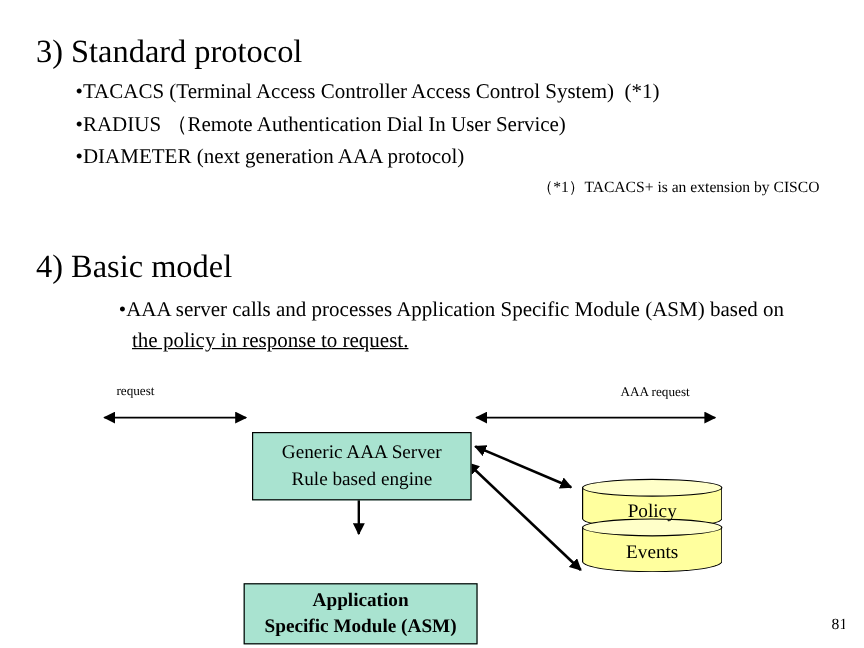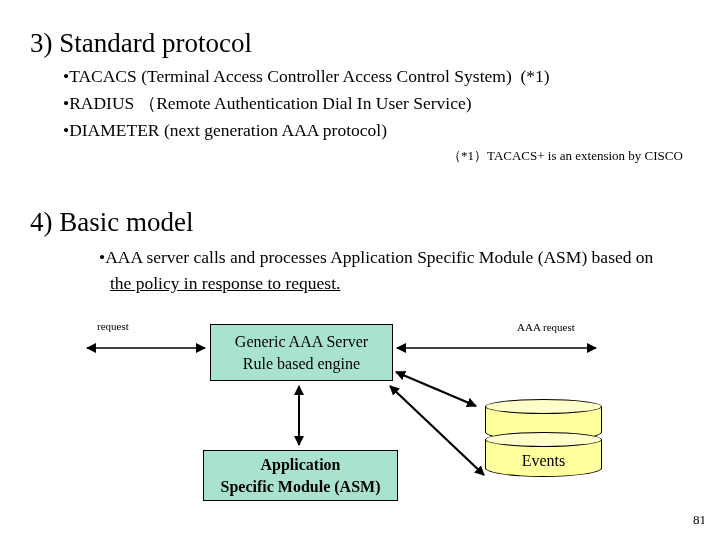--- a/index.html
+++ b/index.html
@@ -31,20 +31,21 @@
     box-sizing: border-box;
     background: var(--box_fill, #A9E3D0);
     border: 1.5px solid #000;
     display: flex;
     flex-direction: column;
     align-items: center;
     justify-content: center;
     text-align: center;
     font-size: 16px;
     line-height: 22px;
+    margin-top: 36px;
   }
   .generic-box { left: 210px; top: 324px; width: 183px; height: 57px; }
   .asm-box { left: 203px; top: 450px; width: 195px; height: 51px; font-weight: bold; }
 
   .cylinder { width: 117px; }
   .cyl-top {
     position: absolute; left: 0; right: 0; top: 0; height: 15px;
     box-sizing: border-box;
     background: var(--cyl_top, #FFFFC9);
     border: 1px solid #000;
@@ -117,20 +118,21 @@
   </div>
 
   <div class="abs dbox asm-box">
     <div>Application</div>
     <div>Specific Module (ASM)</div>
   </div>
 
   <div class="abs cylinder policy-cyl">
     <div class="cyl-body"></div>
     <div class="cyl-top"></div>
+    <div class="cyl-label">Policy</div>
   </div>
 
   <div class="abs cylinder events-cyl">
     <div class="cyl-body"></div>
     <div class="cyl-top"></div>
     <div class="cyl-label">Events</div>
   </div>
 
   <div class="abs page-number">81</div>
 

